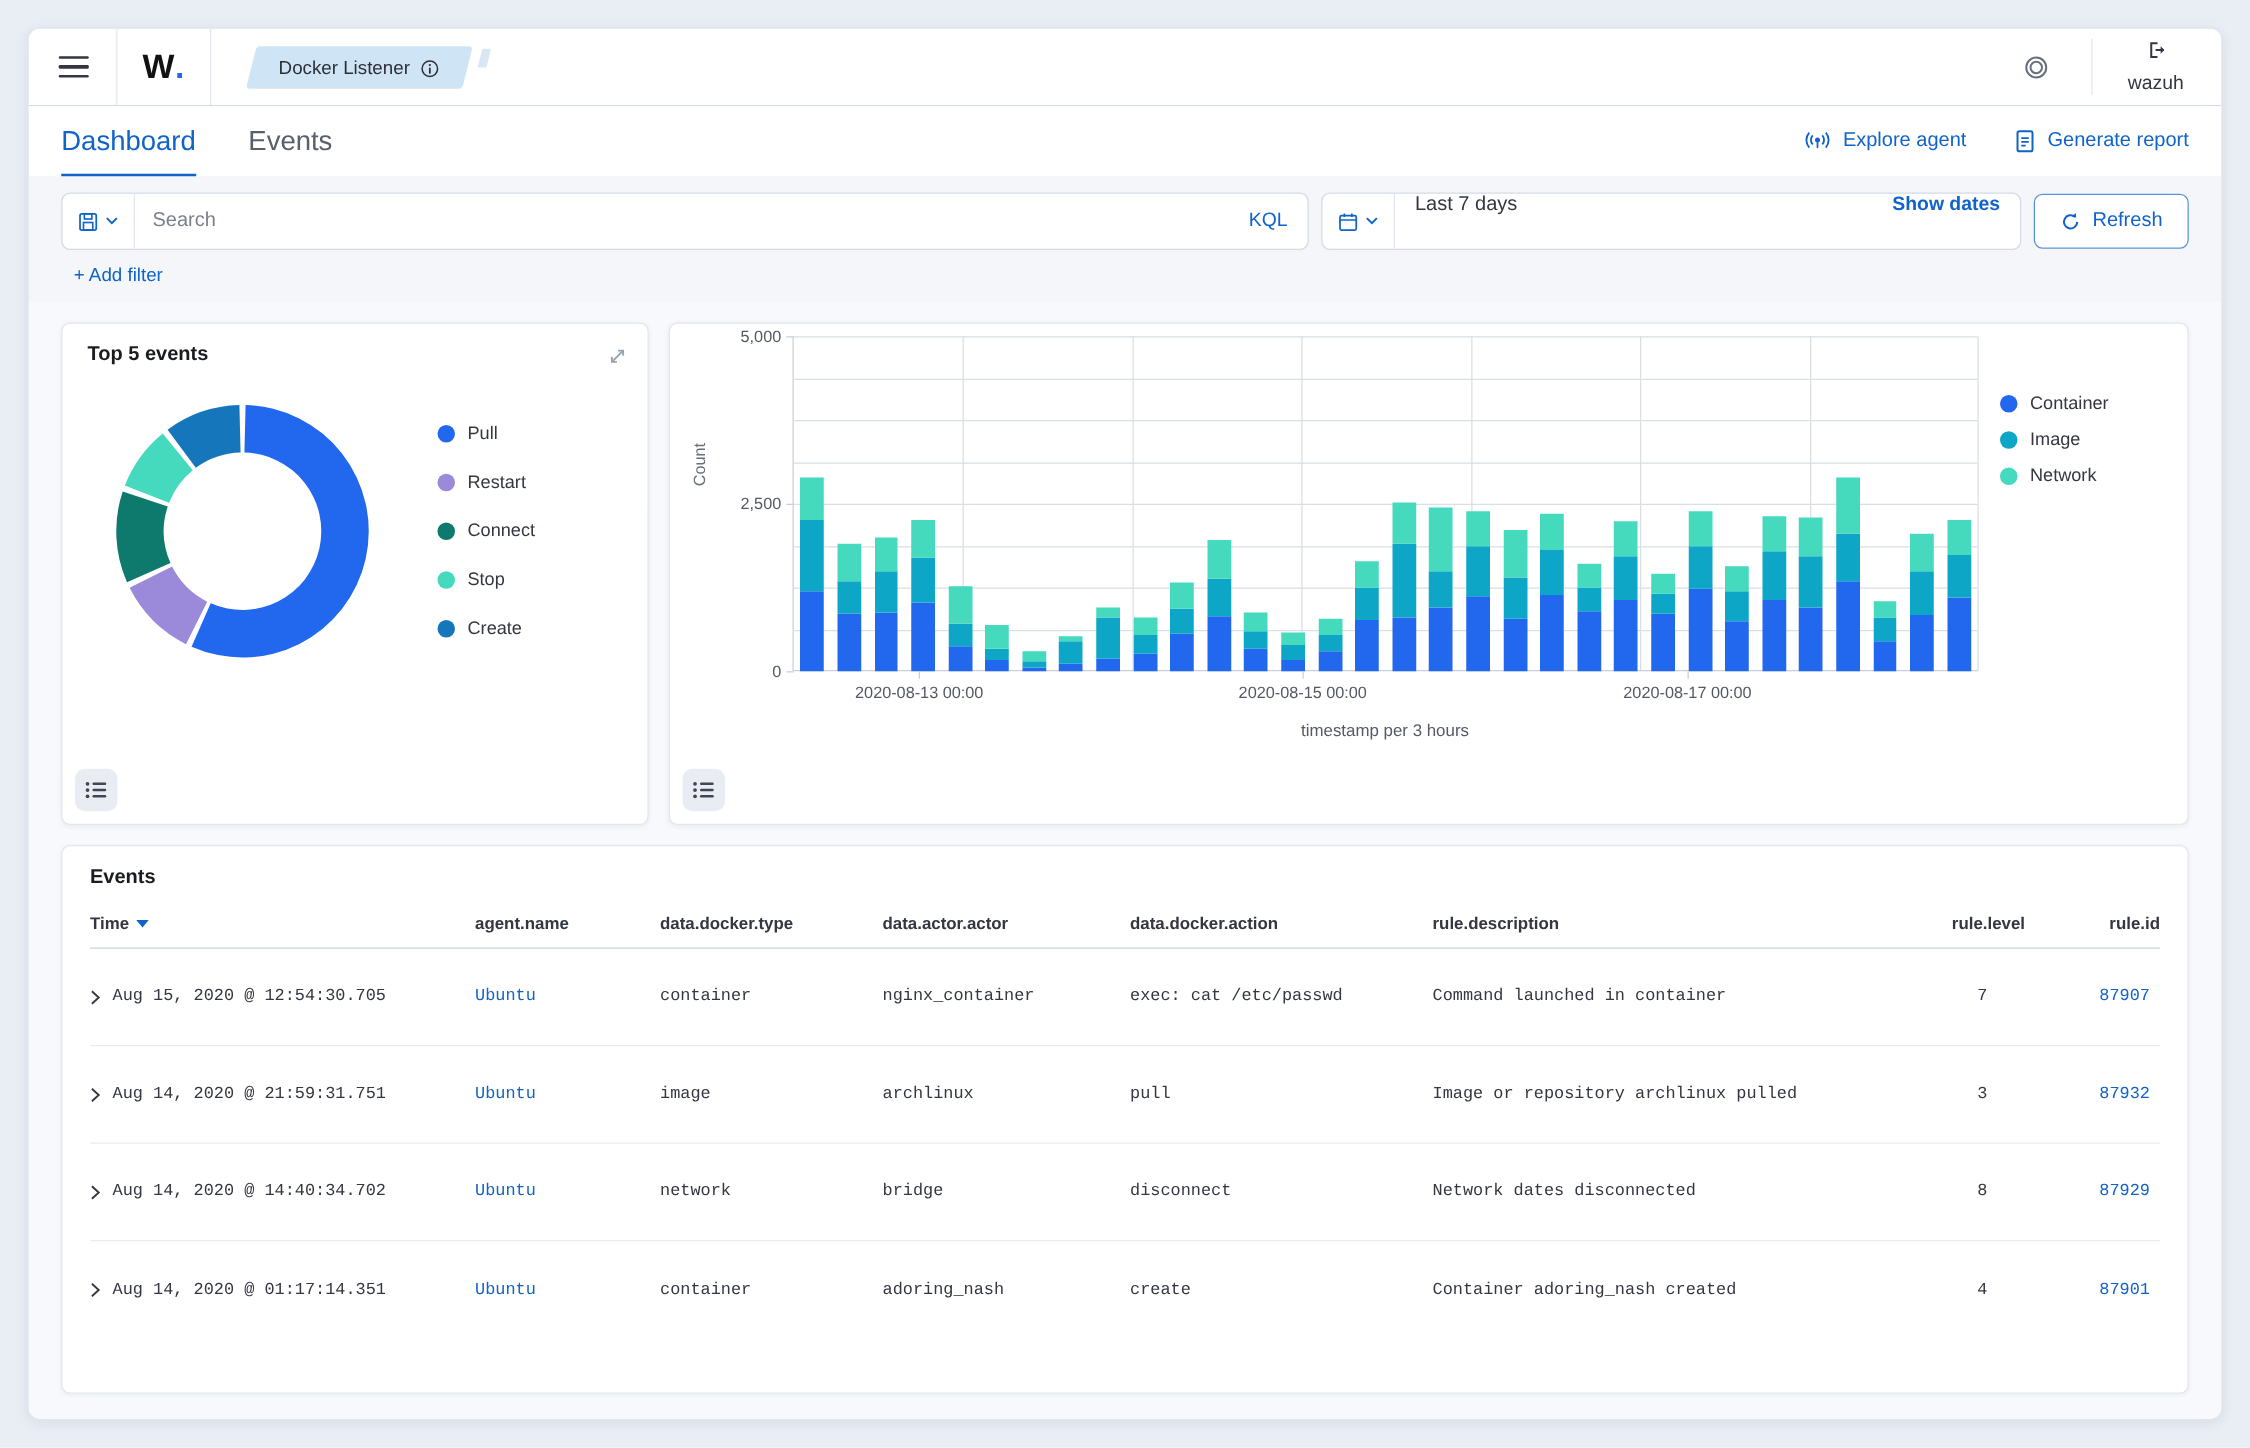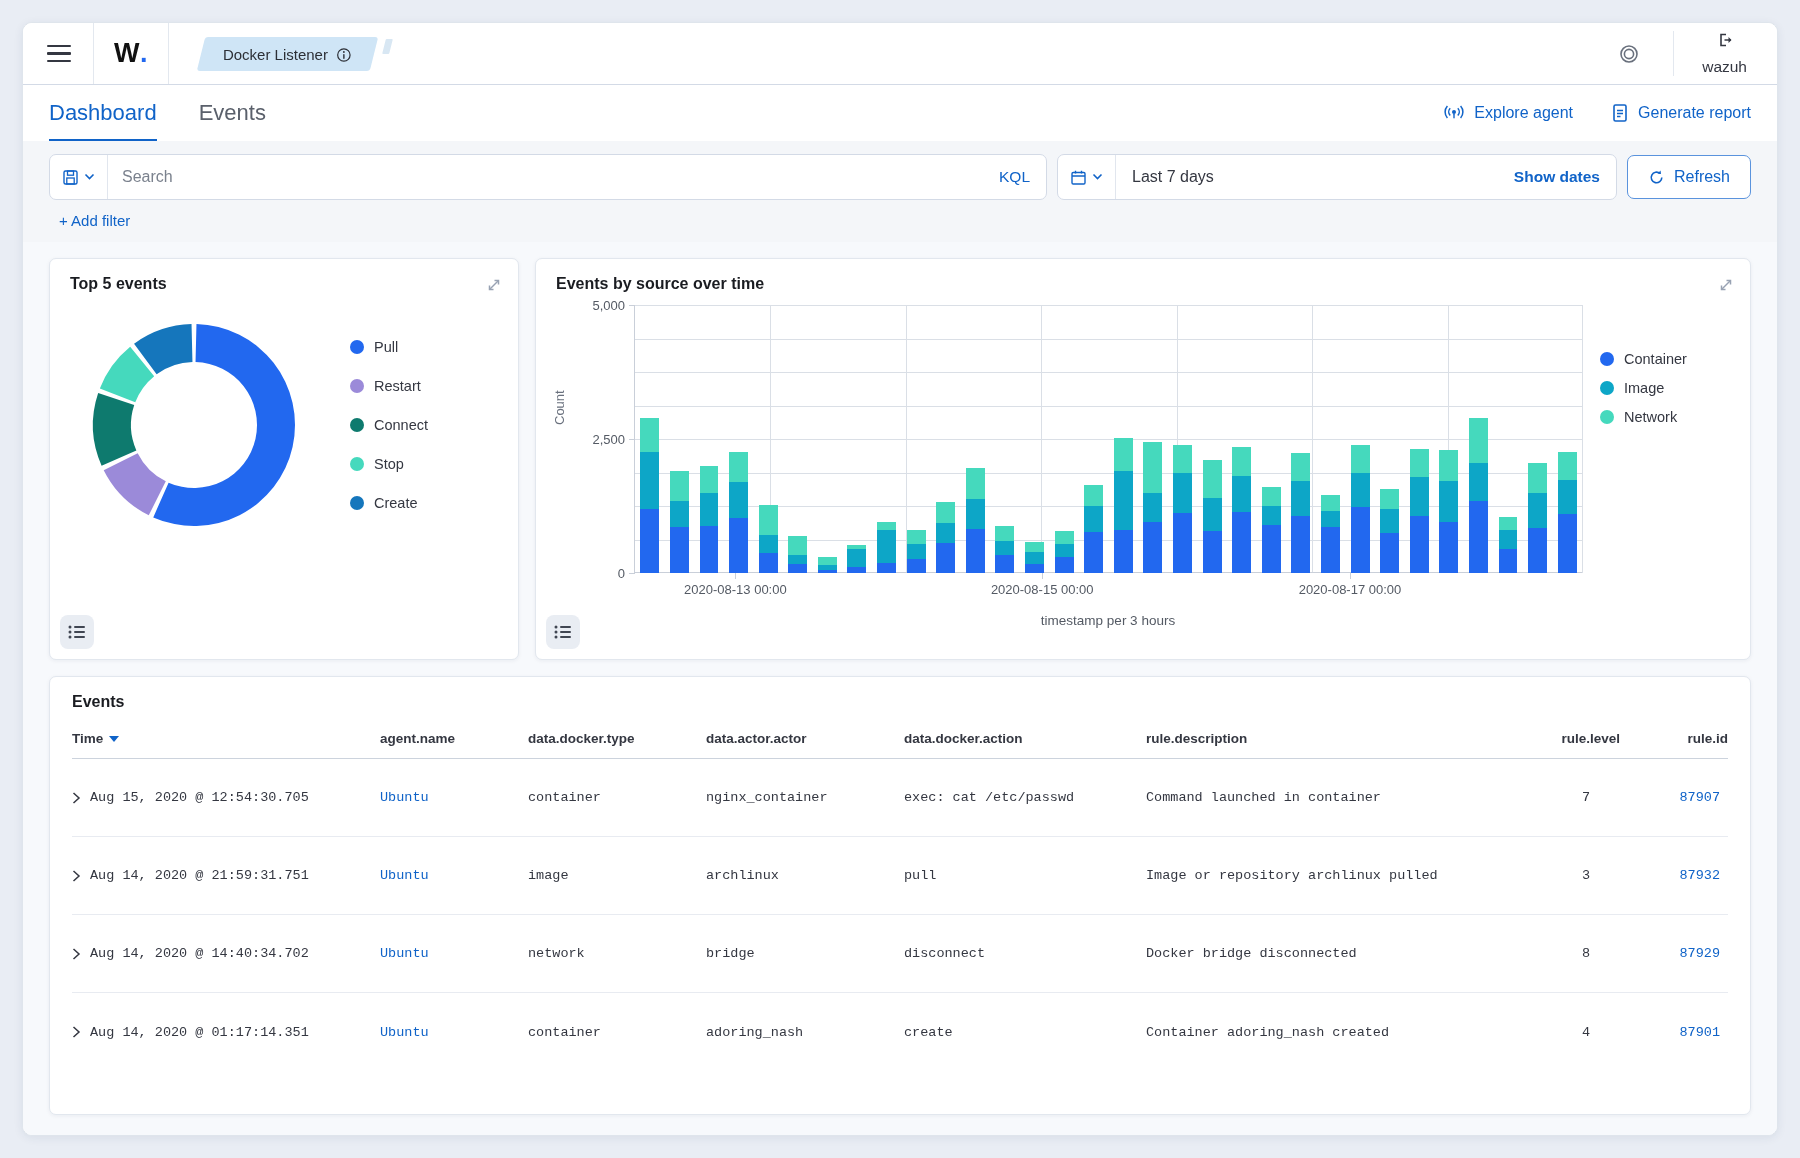--- a/index.html
+++ b/index.html
@@ -42,21 +42,21 @@
   .tab-actions { margin-left:auto; display:flex; align-items:center; gap:38px; }
   .tab-action { display:flex; align-items:center; gap:9px; color:#1063C8; font-size:16px; cursor:pointer; }
   
   .querybar { background:#f4f6f9; padding:13px 26px 13px; flex:0 0 auto; }
   .query-row { display:flex; align-items:center; gap:10px; }
   .search-box { flex:1; height:46px; background:#fff; border:1px solid #d3dae6; border-radius:7px; display:flex; align-items:center; overflow:hidden; }
   .box-left { width:58px; align-self:stretch; border-right:1px solid #e1e6ee; display:flex; align-items:center; justify-content:center; gap:5px; cursor:pointer; flex:0 0 auto; }
   .search-input { flex:1; border:0; outline:none; font-size:16px; color:#343741; padding:0 14px; background:transparent; font-family:"Liberation Sans",sans-serif; }
   .search-input::placeholder { color:#7a818d; }
   .kql { padding:0 16px; font-size:15.5px; color:#1063C8; cursor:pointer; }
-  .date-box { width:560px; height:46px; background:#fff; border:1px solid #d3dae6; border-radius:7px; display:flex; align-items:center; flex:0 0 auto; }
+  .date-box { width:560px; height:46px; background:#fff; border:1px solid #d3dae6; border-radius:7px; display:flex; flex:0 0 auto; }
   .date-text { font-size:16px; color:#343741; padding:0 16px; flex:1; }
   .show-dates { padding:0 16px; font-size:15.5px; color:#1063C8; cursor:pointer; font-weight:600; }
   .refresh-btn { width:124px; height:44px; border:1px solid #5a93dd; border-radius:7px; background:#fff; color:#1063C8; font-size:16px; display:flex; align-items:center; justify-content:center; gap:9px; cursor:pointer; flex:0 0 auto; font-family:"Liberation Sans",sans-serif; }
   .filter-row { display:flex; align-items:center; gap:10px; margin-top:12px; }
   .pill { background:#fff; border:1px solid #d3dae6; border-radius:4px; height:30px; display:flex; align-items:center; padding:0 11px; font-size:13.5px; color:#343741; box-shadow:0 1px 2px rgba(40,60,90,.06); cursor:pointer; }
   .add-filter { color:#1063C8; font-size:15px; margin-left:10px; cursor:pointer; }
   
   .content { flex:1; background:#f7f9fc; padding:16px 26px 20px; display:flex; flex-direction:column; overflow:hidden; }
   .panels-row { display:flex; gap:16px; height:402px; flex:0 0 auto; }
   .panel { background:#fff; border:1px solid #e2e7ee; border-radius:7px; box-shadow:0 1px 4px rgba(25,40,70,.06); position:relative; }
@@ -270,30 +270,20 @@
               <rect x="6" y="1" width="11" height="2" rx="1" fill="#404652"></rect>
             <circle cx="2" cy="7" r="1.5" fill="#404652"></circle>
               <rect x="6" y="6" width="11" height="2" rx="1" fill="#404652"></rect>
             <circle cx="2" cy="12" r="1.5" fill="#404652"></circle>
               <rect x="6" y="11" width="11" height="2" rx="1" fill="#404652"></rect>
           </svg>
         </button>
       </section>
 
       <section class="panel bar-panel">
-        <div class="panel-head">
-          <div class="panel-title">Events by source over time</div>
-          <div class="expand-btn">
-            <svg width="16" height="16" viewBox="0 0 16 16">
-                <path d="M3.5 12.5 L12.5 3.5" stroke="#98A2B3" stroke-width="1.5"></path>
-                <path d="M8.5 3.5 H12.5 V7.5" fill="none" stroke="#98A2B3" stroke-width="1.5"></path>
-                <path d="M3.5 8.5 V12.5 H7.5" fill="none" stroke="#98A2B3" stroke-width="1.5"></path>
-              </svg>
-          </div>
-        </div>
         <div class="bar-body">
           <div class="ylabel-col">
               <div class="ylabel">Count</div>
             </div>
           <div class="plot-zone">
             <div class="plot" id="plot">
                 <div class="gridline-h" style="top: 0%;"></div>
                 <div class="gridline-h" style="top: 12.5%;"></div>
                 <div class="gridline-h" style="top: 25%;"></div>
                 <div class="gridline-h" style="top: 37.5%;"></div>
@@ -555,21 +545,21 @@
             <div class="td">
               <span>network</span>
             </div>
             <div class="td">
               <span>bridge</span>
             </div>
             <div class="td">
               <span>disconnect</span>
             </div>
             <div class="td">
-              <span>Docker bridge disconnected</span>
+              <span>Network dates disconnected</span>
             </div>
             <div class="td right lvl">
               <span>8</span>
             </div>
             <div class="td right">
               <span class="link">87929</span>
             </div>
           </div>
           <div class="tgrid trow">
             <div class="td">

